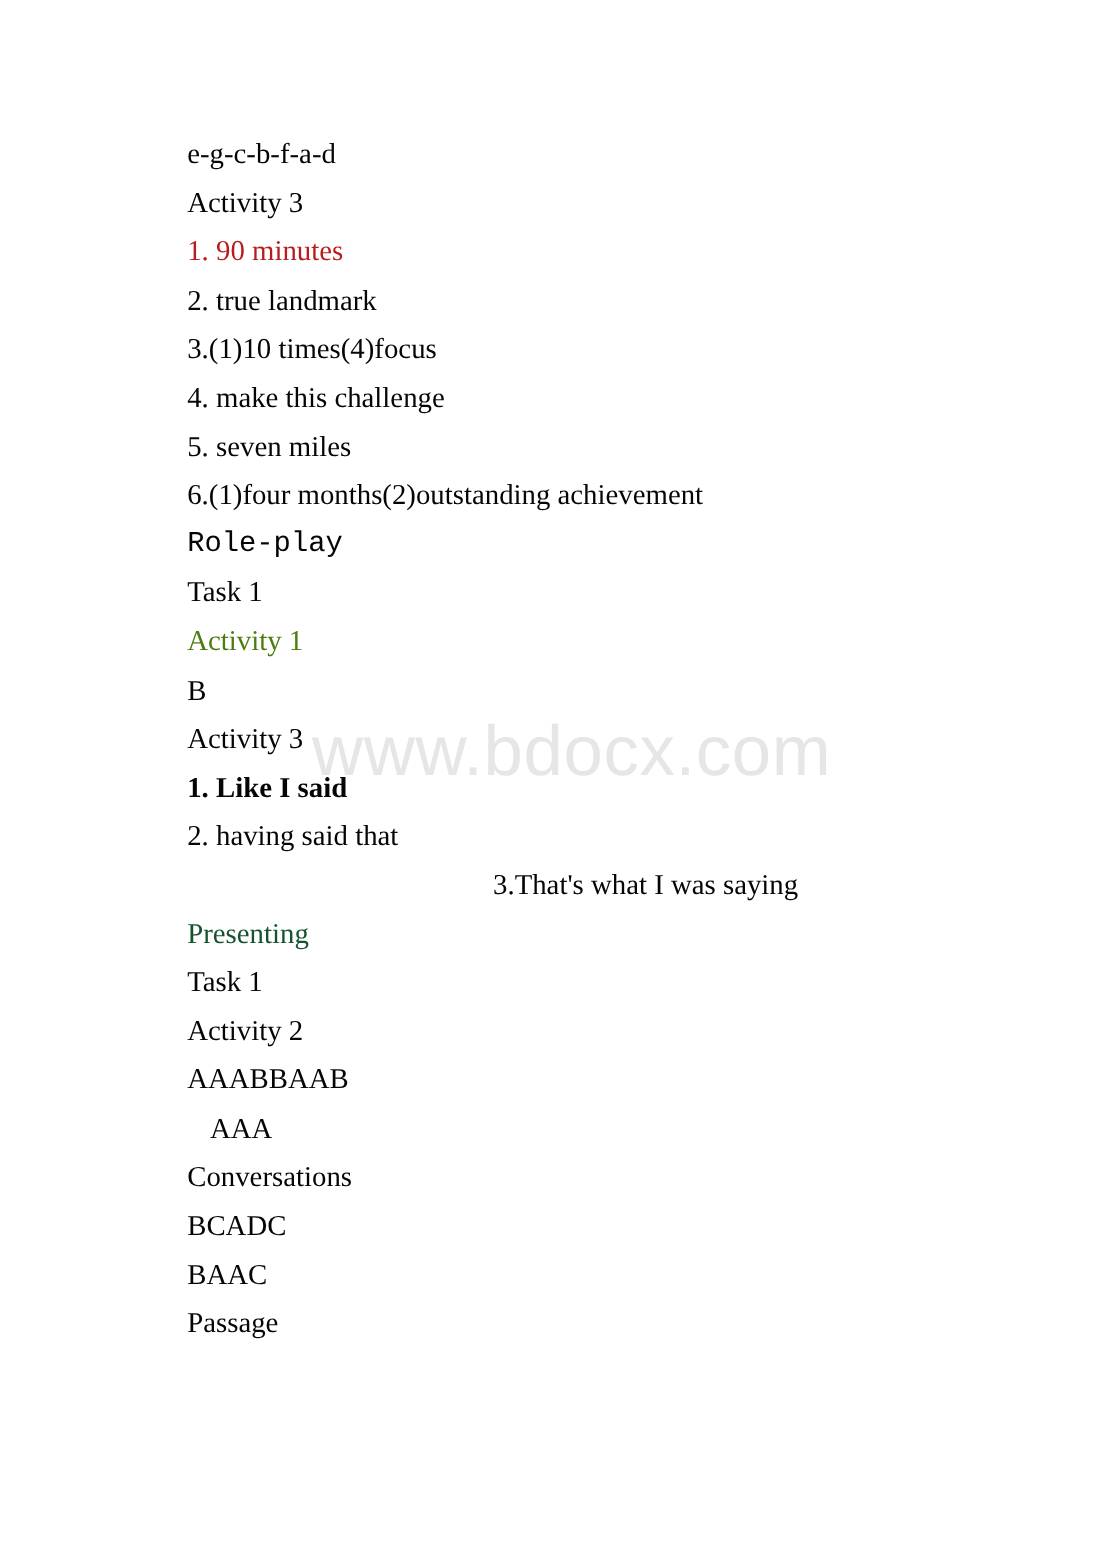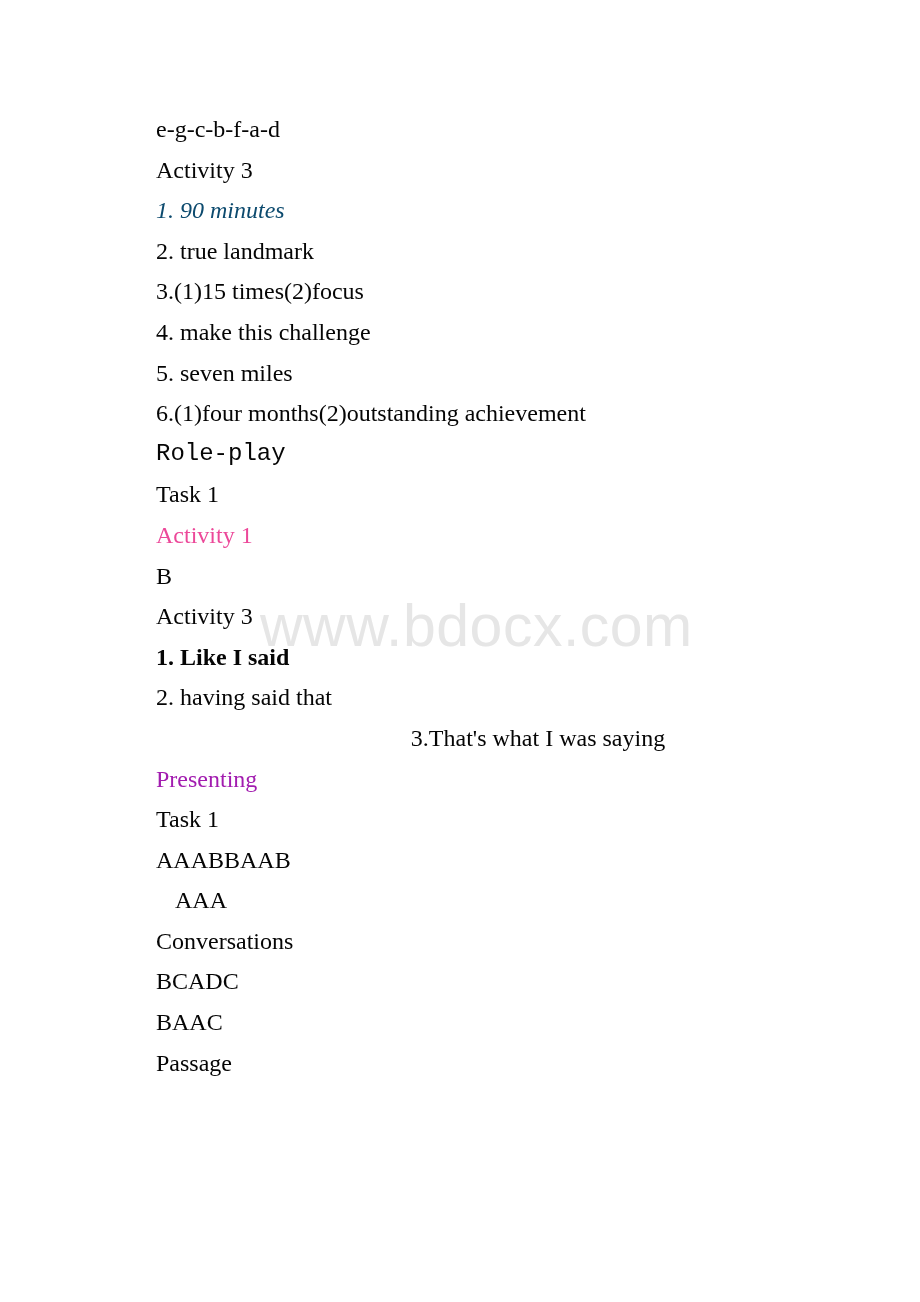--- a/index.html
+++ b/index.html
@@ -53,36 +53,37 @@
 </head>
 <body>
 
 <div id="page" style="background: rgb(255, 255, 255);">
 
   <div id="watermark" style="color: rgb(230, 230, 230);">www.bdocx.com</div>
 
   <div id="content">
       <div class="line" style="color: rgb(5, 5, 5);">e-g-c-b-f-a-d</div>
       <div class="line" style="color: rgb(5, 5, 5);">Activity 3</div>
-      <div class="line" style="color: #0c4a6e; font-style: italic;">1. 90 minutes</div>
+      <div class="line" style="color: #b91c1c;">1. 90 minutes</div>
       <div class="line" style="color: rgb(5, 5, 5);">2. true landmark</div>
-      <div class="line" style="color: rgb(5, 5, 5);">3.(1)15 times(2)focus</div>
+      <div class="line" style="color: rgb(5, 5, 5);">3.(1)10 times(4)focus</div>
       <div class="line" style="color: rgb(5, 5, 5);">4. make this challenge</div>
       <div class="line" style="color: rgb(5, 5, 5);">5. seven miles</div>
       <div class="line" style="color: rgb(5, 5, 5);">6.(1)four months(2)outstanding achievement</div>
       <div class="line" style="color: rgb(5, 5, 5); font-family: Liberation Mono, monospace;">Role-play</div>
       <div class="line" style="color: rgb(5, 5, 5);">Task 1</div>
-      <div class="line" style="color: #ec4899;">Activity 1</div>
+      <div class="line" style="color: #4d7c0f;">Activity 1</div>
       <div class="line" style="color: rgb(5, 5, 5);">B</div>
       <div class="line" style="color: rgb(5, 5, 5);">Activity 3</div>
       <div class="line" style="color: rgb(5, 5, 5); font-weight: bold;">1. Like I said</div>
       <div class="line" style="color: rgb(5, 5, 5);">2. having said that</div>
       <div class="line" style="color: rgb(5, 5, 5); text-align: center;">3.That's what I was saying</div>
-      <div class="line" style="color: #a21caf;">Presenting</div>
+      <div class="line" style="color: #14532d;">Presenting</div>
       <div class="line" style="color: rgb(5, 5, 5);">Task 1</div>
+      <div class="line" style="color: rgb(5, 5, 5);">Activity 2</div>
       <div class="line" style="color: rgb(5, 5, 5);">AAABBAAB</div>
       <div class="line indent" style="color: rgb(5, 5, 5);">AAA</div>
       <div class="line" style="color: rgb(5, 5, 5);">Conversations</div>
       <div class="line" style="color: rgb(5, 5, 5);">BCADC</div>
       <div class="line" style="color: rgb(5, 5, 5);">BAAC</div>
       <div class="line" style="color: rgb(5, 5, 5);">Passage</div>
     </div>
 
 </div>
 

